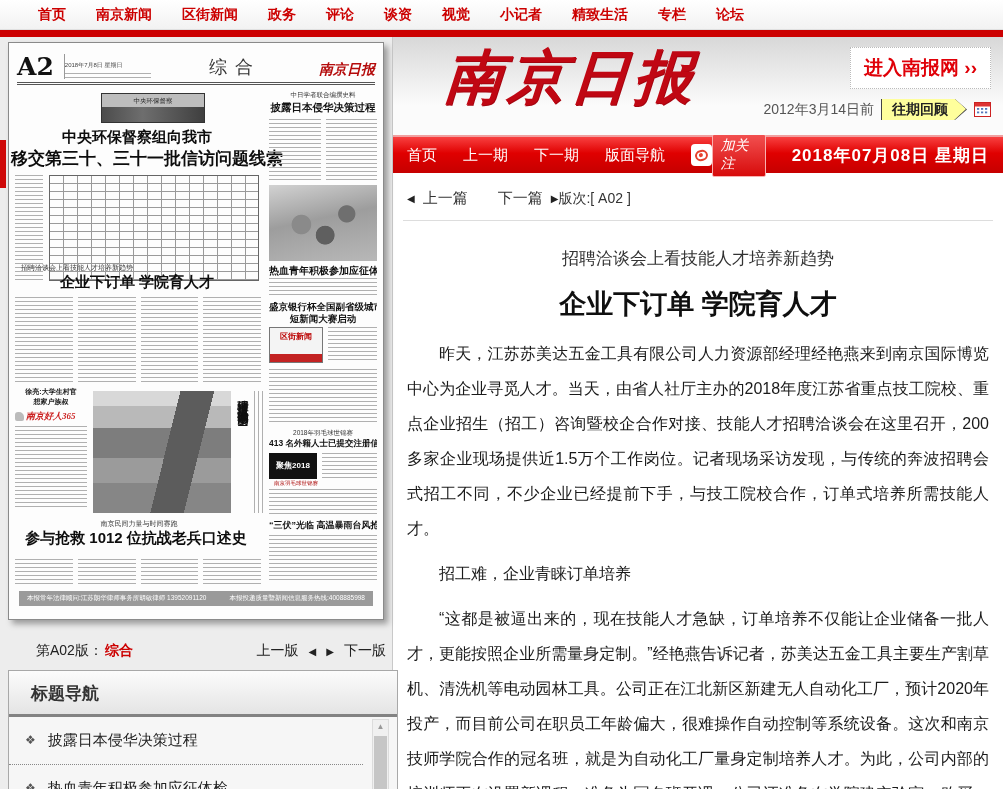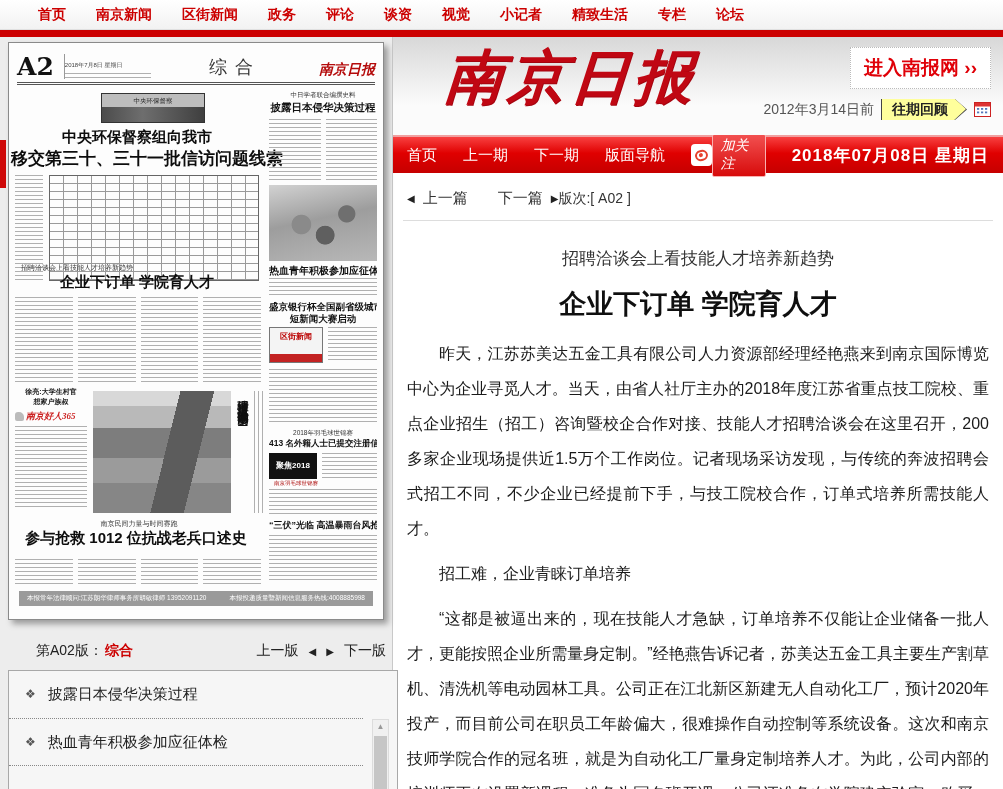--- a/index.html
+++ b/index.html
@@ -264,20 +264,21 @@
       <span class="sec">综合</span>
       <span class="nav">
         <span>上一版</span>
         <span class="tri">◀</span>
         <span class="tri">▶</span>
         <span>下一版</span>
       </span>
     </div>
 
     <div class="tpanel">
+      <div class="tpanel-h">标题导航</div>
       <ul>
         <li>
           <span class="blt">❖</span>
           <span class="txt">披露日本侵华决策过程</span>
         </li>
         <li>
           <span class="blt">❖</span>
           <span class="txt">热血青年积极参加应征体检</span>
         </li>
 

